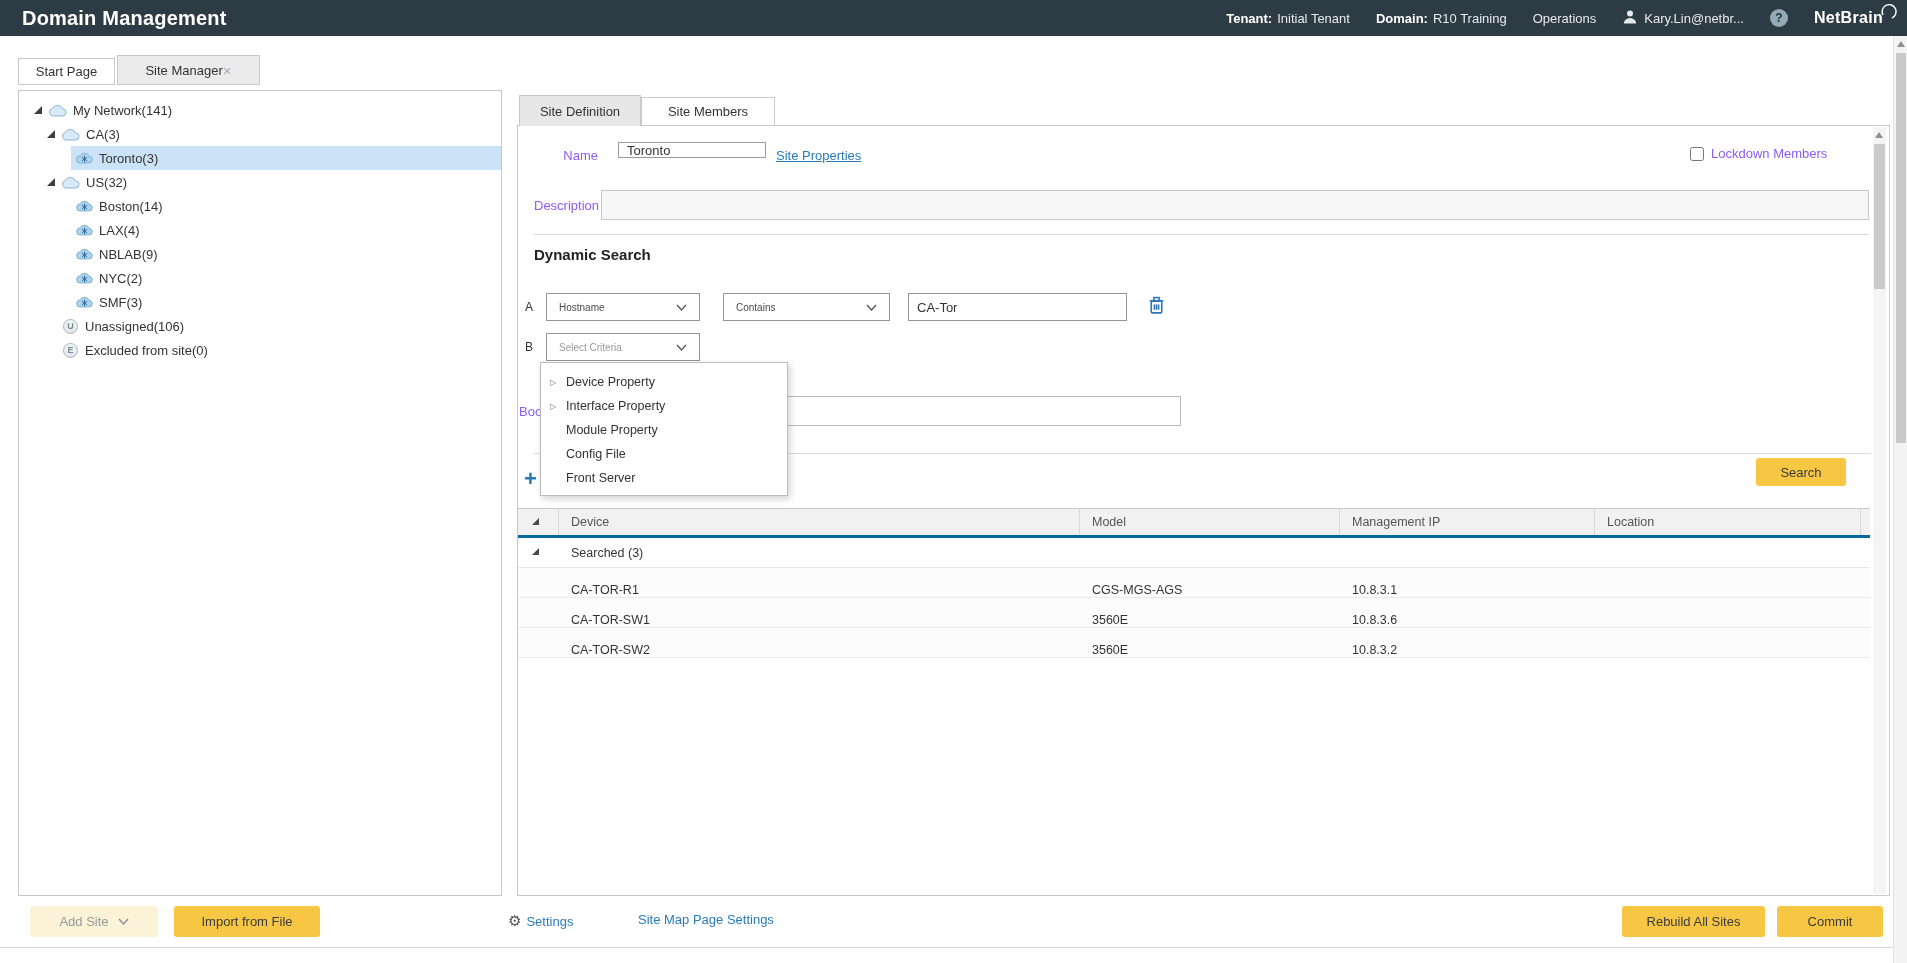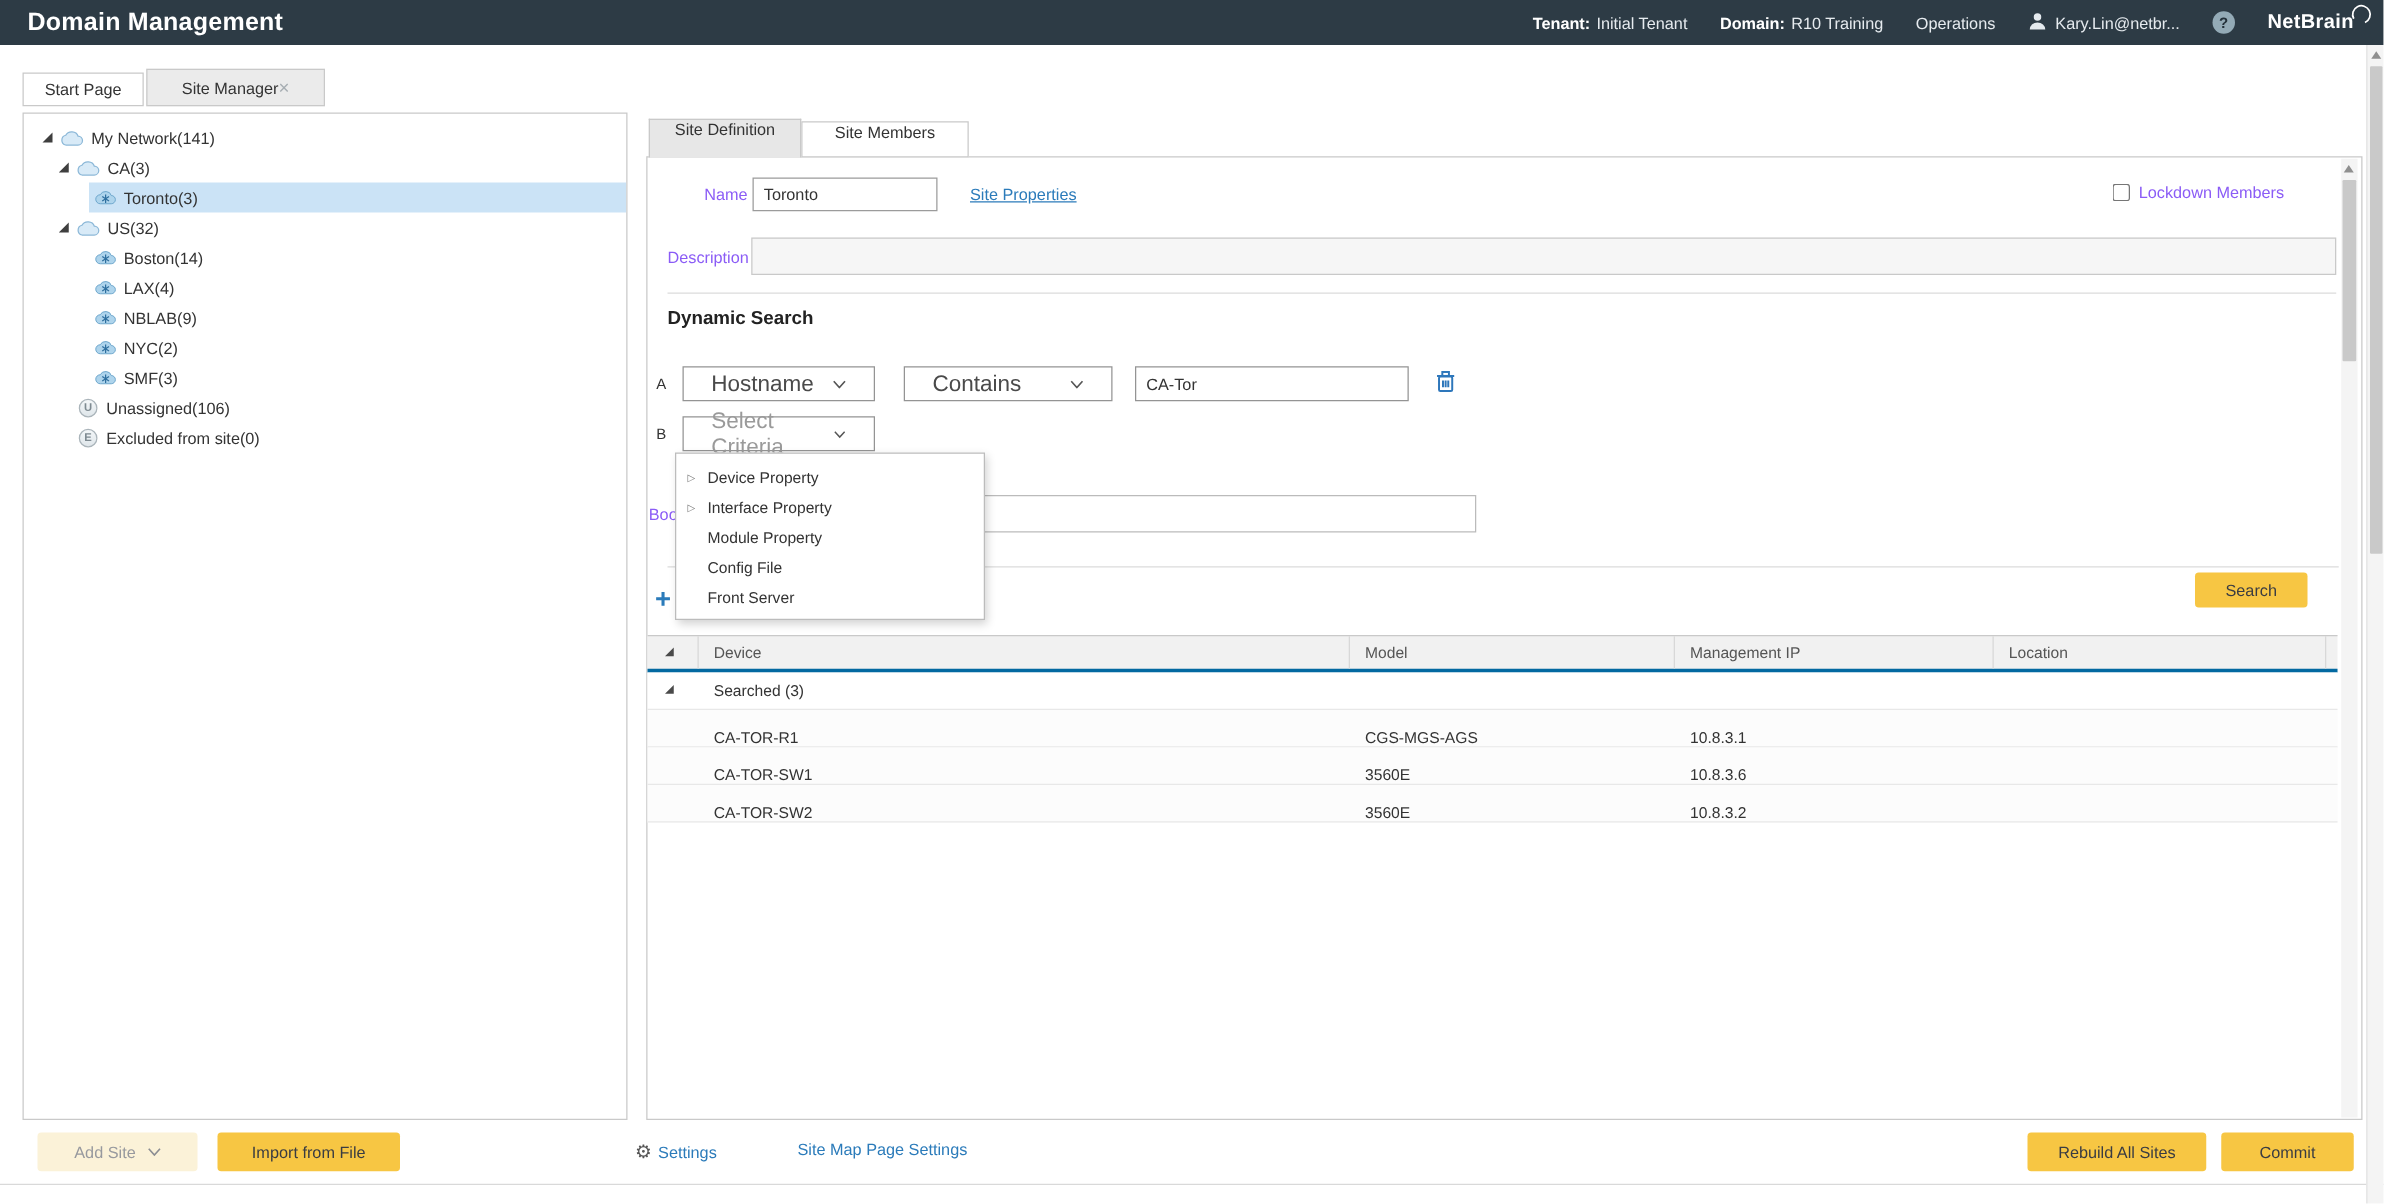--- a/index.html
+++ b/index.html
@@ -29,31 +29,31 @@
   .trow .tri::after { content:""; position:absolute; left:1px; top:1px; width:0; height:0; border-left:8px solid transparent; border-bottom:8px solid #3f3f3f; }
   .lvl1 { padding-left:14px; }
   .lvl2 { padding-left:27px; }
   .lvl3 { padding-left:57px; }
   .lvlu { padding-left:44px; }
   .icon-wrap { display:flex; align-items:center; margin-right:6px; }
   .circ-ic { width:15px; height:15px; border-radius:50%; border:1px solid #aab4ba; background:linear-gradient(#f4f7f9,#dfe6ea); color:#7e8a91; font-size:9px; font-weight:bold; display:flex; align-items:center; justify-content:center; margin-right:7px; }
   .trow.sel { background:linear-gradient(to right, transparent 52px, #cbe3f6 52px); }
 
   
-  .ptab { position:absolute; font-size:13px; color:#333; display:flex; align-items:flex-start; justify-content:center; }
+  .ptab { position:absolute; font-size:13px; color:#333; display:flex; align-items:center; justify-content:center; }
   .ptab-def { left:519px; top:95px; width:122px; height:31px; background:#e7e7e7; border:1px solid #c9c9c9; border-bottom:none; z-index:3; }
   .ptab-mem { left:641px; top:97px; width:134px; height:29px; background:#fff; border:1px solid #c9c9c9; z-index:2; }
 
   
   .panel { position:absolute; left:517px; top:125px; width:1373px; height:771px; border:1px solid #c9c9c9; background:#fff; z-index:1; }
   .flabel { position:absolute; font-size:13px; color:#8b5cf6; }
   .tinput { position:absolute; border:1px solid #9b9b9b; font-family:"Liberation Sans",sans-serif; font-size:13px; color:#333; padding:0 8px; background:#fff; }
   .link { font-size:13px; color:#2b7bba; text-decoration:underline; cursor:pointer; }
   .divider { position:absolute; border-top:1px solid #dcdcdc; height:0; }
-  .dsel { position:absolute; height:28px; border:1px solid #949494; background:#fff; display:flex; align-items:center; font-size:18px; color:#4a4a4a; padding:0 22px; justify-content:space-between; cursor:pointer; }
+  .dsel { position:absolute; height:28px; border:1px solid #949494; background:#fff; display:flex; align-items:center; font-size:10px; color:#4a4a4a; padding:0 12px; justify-content:space-between; cursor:pointer; }
   .dsel .ph { color:#9a9a9a; }
   .keylbl { position:absolute; font-size:12px; color:#333; }
 
   
   .menu { position:absolute; left:22px; top:236px; width:248px; height:134px; background:#fff; border:1px solid #bcbcbc; box-shadow:2px 3px 7px rgba(0,0,0,.18); z-index:10; padding-top:7px; }
   .mitem { height:24px; display:flex; align-items:center; padding-left:9px; font-size:12.5px; color:#333; cursor:pointer; }
   .mcaret { width:16px; font-size:8px; color:#777; flex:0 0 16px; }
 
   
   .ybtn { background:#f7c643; border:none; border-radius:3px; font-family:"Liberation Sans",sans-serif; font-size:13px; color:#3a3c42; cursor:pointer; display:flex; align-items:center; justify-content:center; }
@@ -259,21 +259,21 @@
   <div class="ptab ptab-def">
     <span>Site Definition</span>
   </div>
   <div class="ptab ptab-mem">
     <span>Site Members</span>
   </div>
 
   <div class="panel">
 
     <div class="flabel" style="left:16px; top:22px; width:64px; text-align:right;">Name</div>
-    <input class="tinput" style="left: 84px; top: 16px; width: 148px; height: 27px;" value="Toronto">
+    <input class="tinput" style="left: 100px; top: 16px; width: 148px; height: 16px;" value="Toronto">
     <span class="link" style="position:absolute; left:258px; top:22px;">Site Properties</span>
     <div style="position:absolute; left:1172px; top:20px; display:flex; align-items:center; gap:7px;">
       <input type="checkbox" style="">
       <span class="flabel" style="position:static;">Lockdown Members</span>
     </div>
 
     <div class="flabel" style="left:16px; top:72px;">Description</div>
     <input class="tinput" style="left: 83px; top: 64px; width: 1268px; height: 30px; background: rgb(246, 246, 246); border-color: rgb(201, 201, 201);" value="">
 
     <div class="divider" style="left:16px; top:108px; width:1335px;"></div>

